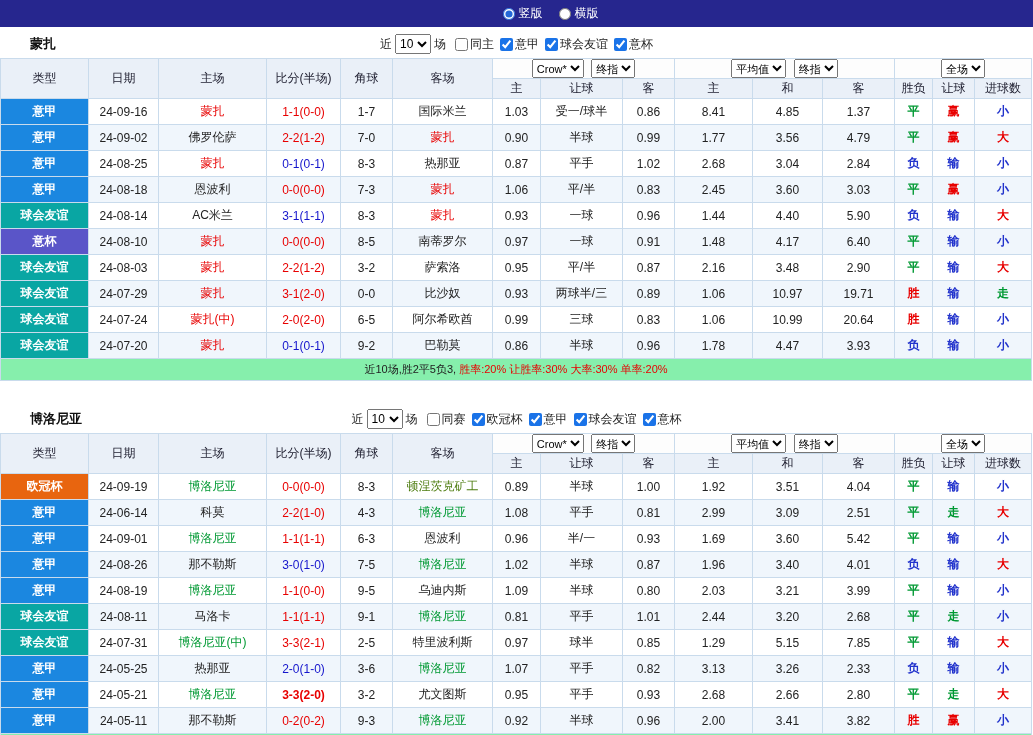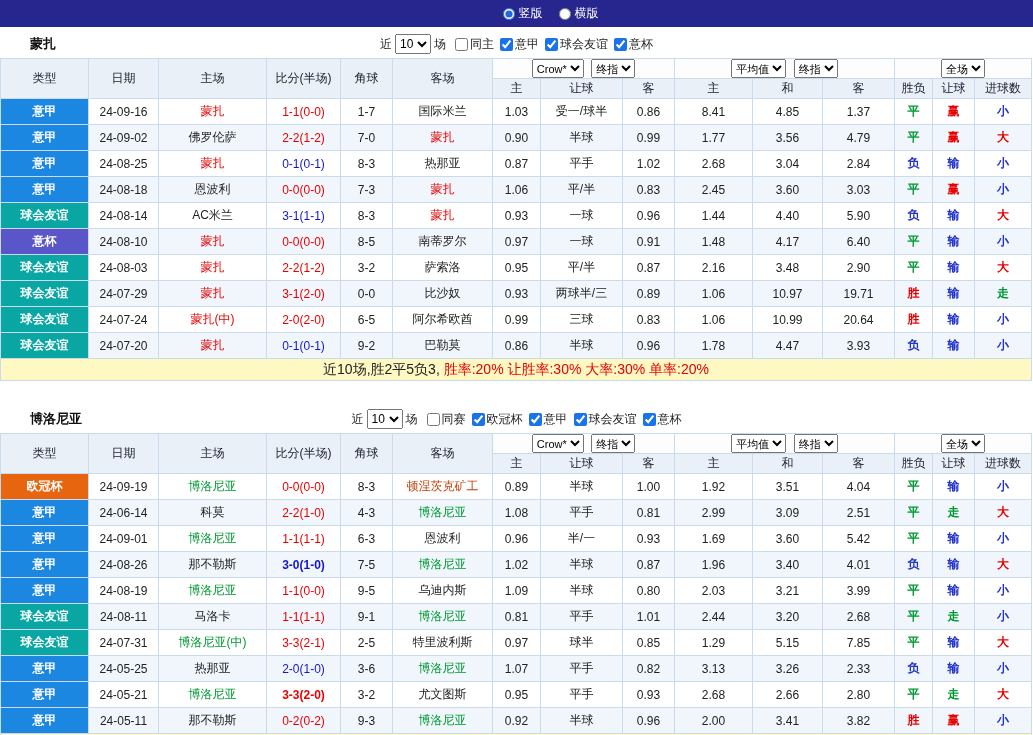--- a/index.html
+++ b/index.html
@@ -35,21 +35,21 @@
   th, td {
     border:1px solid #c9dbec; text-align:center;
     overflow:hidden; white-space:nowrap;
   }
   thead th { background:#eaf0f8; font-weight:normal; color:#223; height:20px; font-size:12px; }
   thead th.selcell { background:#fdfdfd; }
   .selcell select { font-size:11px; height:19px; margin:0 2px; }
   tbody td { height:26px; }
   tbody tr:nth-child(even) { background:#f0f6fc; }
   td.type { color:#fff; font-weight:bold; }
-  tfoot td { height:22px; background:#fef9c3; font-size:14px; }
+  tfoot td { height:22px; background:#86efac; font-size:11px; }
   .stat-red { color:#e80000; }
 </style>
 </head>
 <body>
 
 <div class="topbar">
   <span class="title">近期战绩</span>
   <label class="mode">
     <input type="radio" name="layout-mode" checked="" style="">
     <span>竖版</span>
@@ -401,21 +401,21 @@
         <th>进球数</th>
       </tr>
     </thead>
     <tbody>
         <tr>
           <td class="type" style="background: rgb(232, 101, 15);">欧冠杯</td>
           <td>24-09-19</td>
           <td style="color: rgb(0, 153, 51);">博洛尼亚</td>
           <td style="color: rgb(232, 0, 0);">0-0(0-0)</td>
           <td>8-3</td>
-          <td style="color: #c2410c;">顿涅茨克矿工</td>
+          <td style="color: #4d7c0f;">顿涅茨克矿工</td>
           <td>0.89</td>
           <td>半球</td>
           <td>1.00</td>
           <td>1.92</td>
           <td>3.51</td>
           <td>4.04</td>
           <td style="color: rgb(0, 153, 51); font-weight: bold;">平</td>
           <td style="color: rgb(34, 51, 204); font-weight: bold;">输</td>
           <td style="color: rgb(34, 51, 204); font-weight: bold;">小</td>
         </tr>
@@ -450,21 +450,21 @@
           <td>3.60</td>
           <td>5.42</td>
           <td style="color: rgb(0, 153, 51); font-weight: bold;">平</td>
           <td style="color: rgb(34, 51, 204); font-weight: bold;">输</td>
           <td style="color: rgb(34, 51, 204); font-weight: bold;">小</td>
         </tr>
         <tr>
           <td class="type" style="background: rgb(27, 135, 224);">意甲</td>
           <td>24-08-26</td>
           <td style="color: rgb(34, 34, 34);">那不勒斯</td>
-          <td style="color: rgb(21, 21, 204); font-weight: bold;">3-0(1-0)</td>
+          <td style="color: rgb(21, 21, 204);">3-0(1-0)</td>
           <td>7-5</td>
           <td style="color: rgb(0, 153, 51);">博洛尼亚</td>
           <td>1.02</td>
           <td>半球</td>
           <td>0.87</td>
           <td>1.96</td>
           <td>3.40</td>
           <td>4.01</td>
           <td style="color: rgb(34, 51, 204); font-weight: bold;">负</td>
           <td style="color: rgb(34, 51, 204); font-weight: bold;">输</td>

